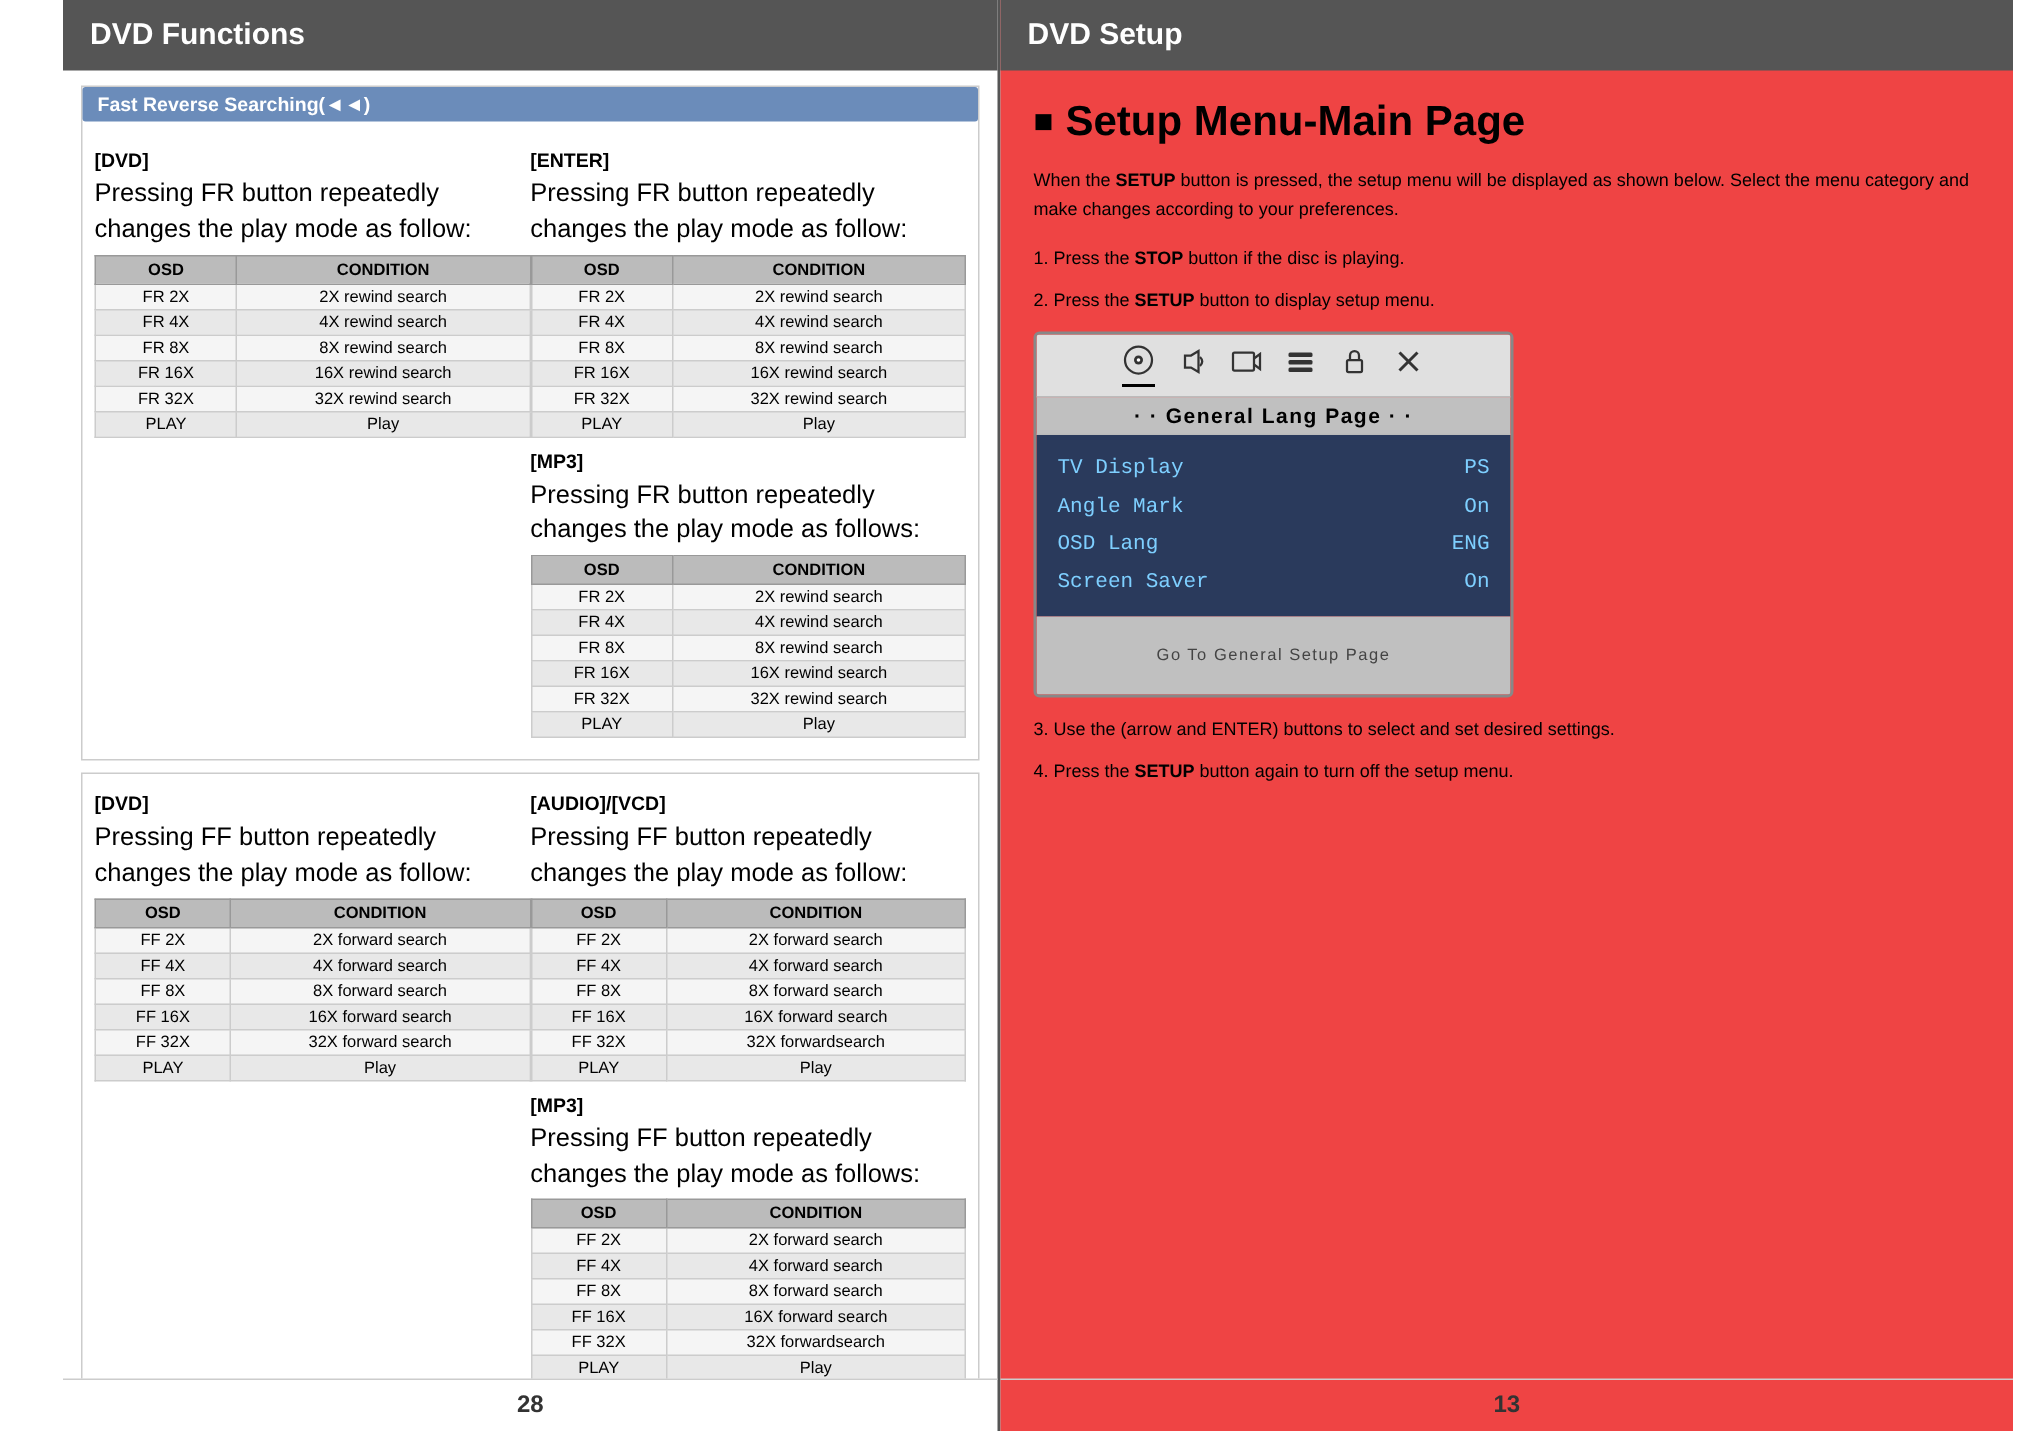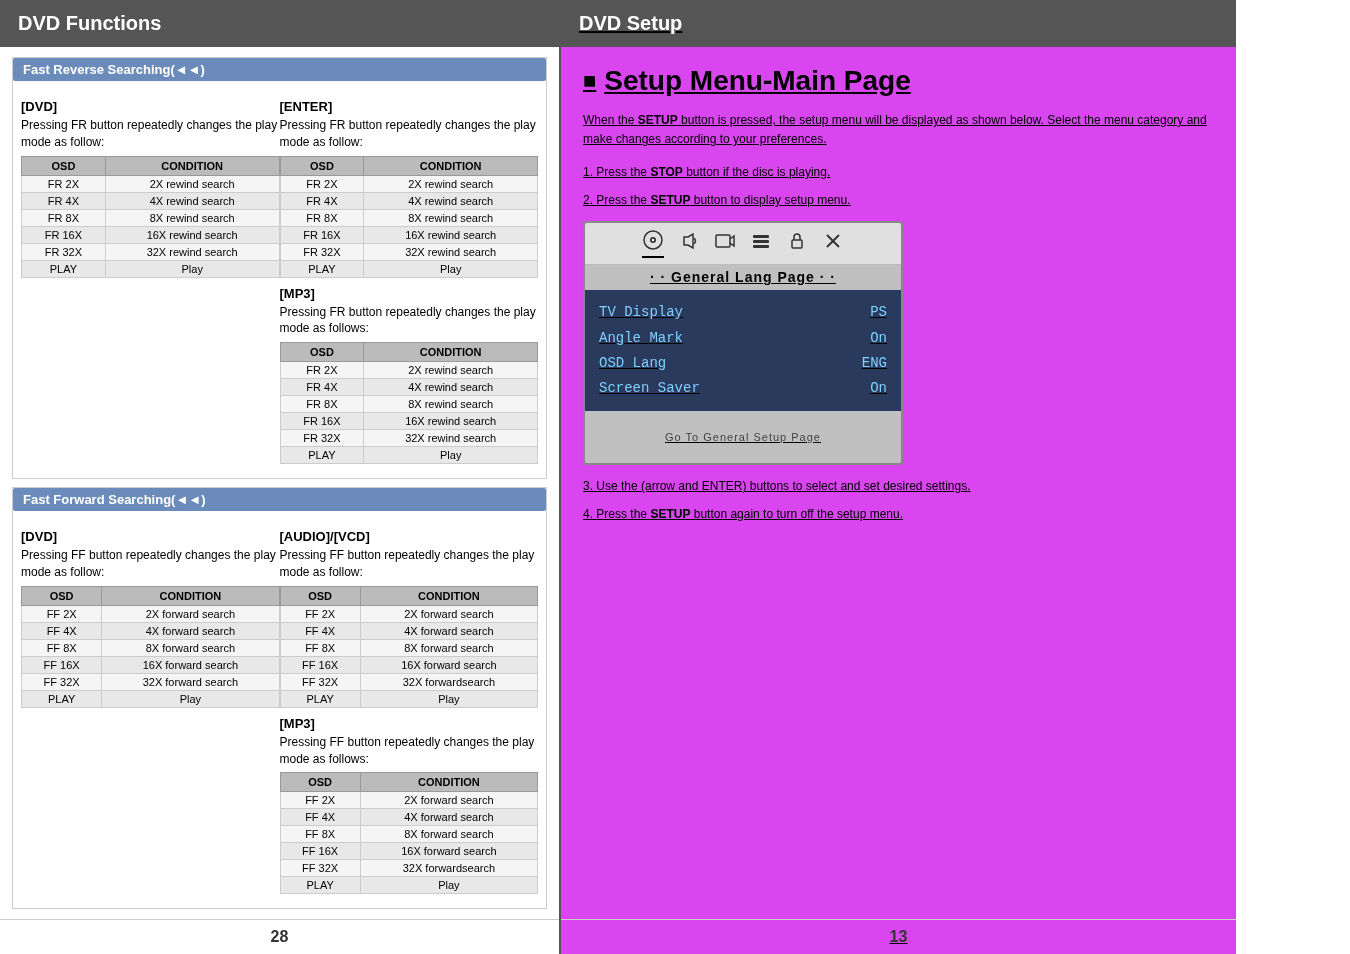--- a/index.html
+++ b/index.html
@@ -8,48 +8,48 @@
       font-size: 12px;
       background: #fff;
       width: 1350px;
       height: 954px;
       display: flex;
       overflow: hidden;
     }
 
     
     .left-panel {
-      width: 561px;
+      width: 667px;
       background: #fff;
       border-right: 2px solid #555;
       display: flex;
       flex-direction: column;
+      padding-left: 42px;
     }
 
     .left-header {
       background: #555;
       color: #fff;
       font-size: 20px;
       font-weight: bold;
       padding: 12px 18px;
     }
 
     .left-content {
       padding: 10px 12px;
       flex: 1;
       overflow: hidden;
     }
 
     
     .right-panel {
       width: 675px;
-      background: #d946ef;
+      background: #ef4444;
       display: flex;
       flex-direction: column;
-      text-decoration: underline;
     }
 
     .right-header {
       background: #555;
       color: #fff;
       font-size: 20px;
       font-weight: bold;
       padding: 12px 18px;
     }
 
@@ -84,21 +84,21 @@
 
     
     .sub-label {
       font-size: 13px;
       font-weight: bold;
       margin-bottom: 3px;
       margin-top: 6px;
     }
 
     .sub-desc {
-      font-size: 12px;
+      font-size: 17px;
       margin-bottom: 5px;
       line-height: 1.4;
     }
 
     
     table {
       border-collapse: collapse;
       width: 100%;
       font-size: 11px;
       margin-bottom: 8px;
@@ -371,23 +371,20 @@
                     <td>Play</td>
                   </tr>
                 </tbody>
             </table>
           </div>
         </div>
       </div>
     </div>
 
     <div class="section-block">
-      <div class="section-header">
-        <span>Fast Forward Searching(◄◄)</span>
-      </div>
       <div class="section-inner">
         <div class="two-col">
 
           <div class="col-left">
             <div class="sub-label">[DVD]</div>
             <div class="sub-desc">Pressing FF button repeatedly changes the play mode as follow:</div>
             <table>
               <thead>
                 <tr>
                   <th>OSD</th>

